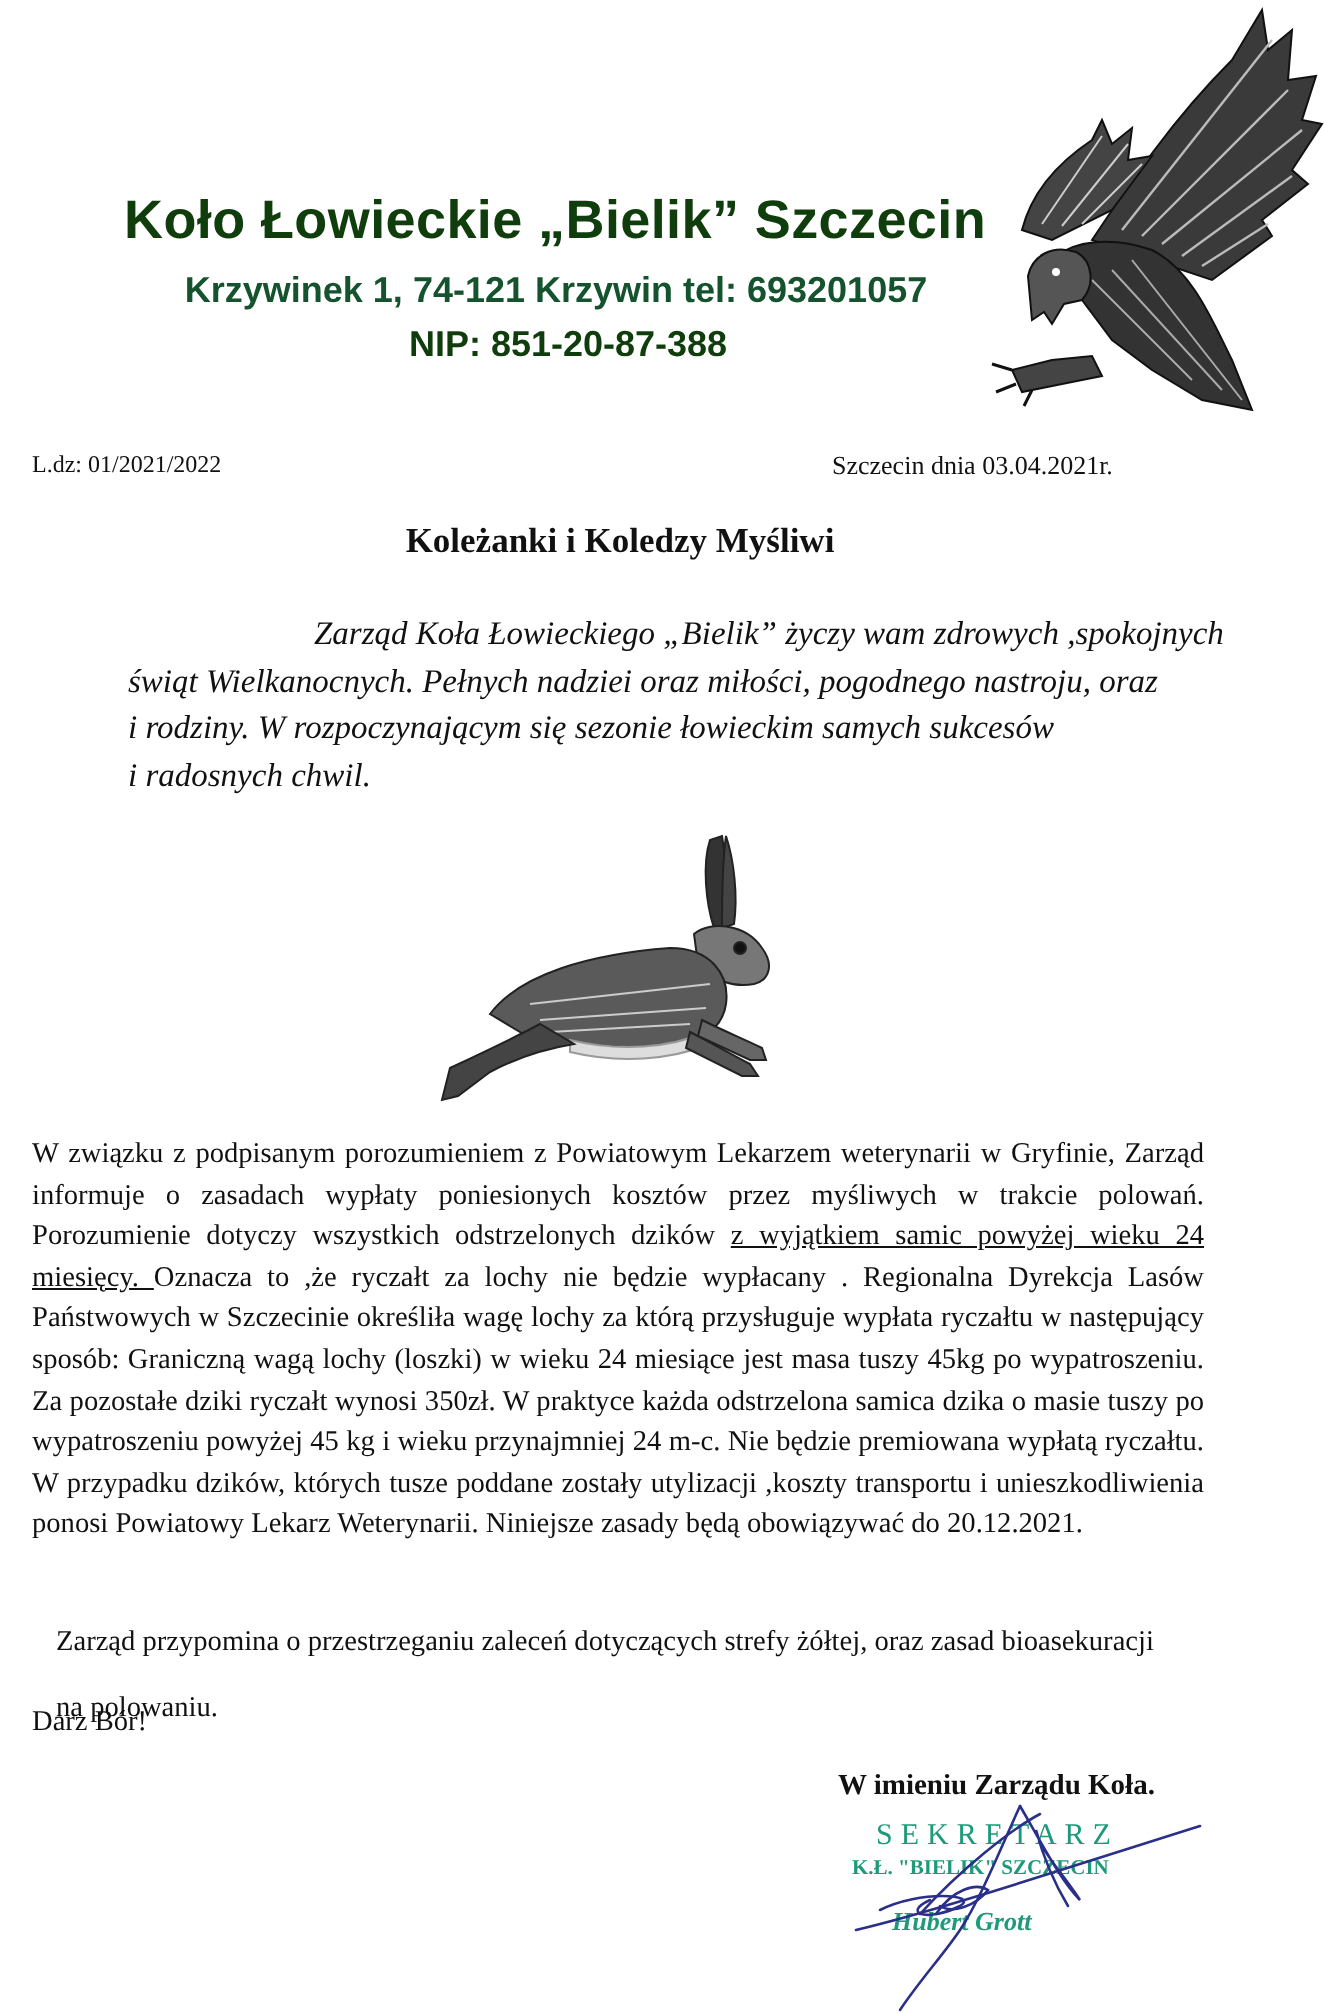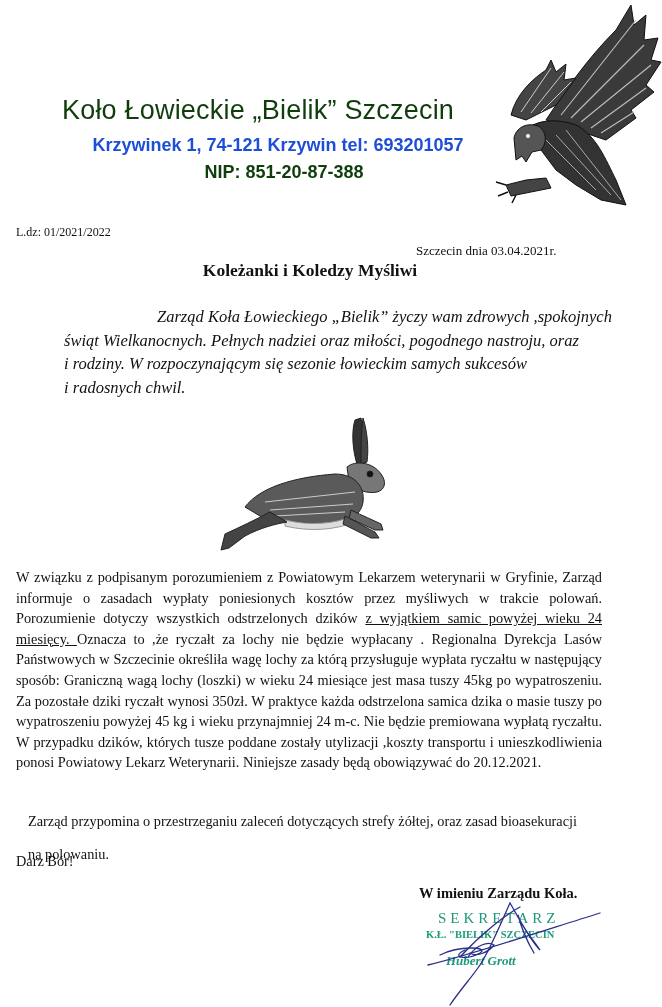--- a/index.html
+++ b/index.html
@@ -1,34 +1,34 @@
 <!DOCTYPE html>
 <html><head>
 <meta charset="utf-8">
 <style>
   html, body { margin: 0; padding: 0; background: #ffffff; }
   body { width: 662px; height: 1007px; position: relative; overflow: hidden;
          font-family: "Liberation Serif", serif; color: #111; }
   .abs { position: absolute; }
 
   
-  .org-name { left: 62px; top: 95px; width: 430px; text-align: left;
-              font-family: "Liberation Sans", sans-serif; font-weight: normal;
+  .org-name { left: 62px; top: 95px; width: 430px; text-align: center;
+              font-family: "Liberation Sans", sans-serif; font-weight: bold;
               font-size: 27px; color: #0f3d0c; letter-spacing: 0.2px; white-space: nowrap; }
   .org-addr { left: 58px; top: 135px; width: 440px; text-align: center;
               font-family: "Liberation Sans", sans-serif; font-weight: bold;
-              font-size: 18px; color: #1d4ed8; white-space: nowrap; }
+              font-size: 18px; color: #14532d; white-space: nowrap; }
   .org-nip  { left: 58px; top: 162px; width: 440px; text-align: center;
               font-family: "Liberation Sans", sans-serif; font-weight: bold;
               font-size: 18px; color: #0f3d0c; white-space: nowrap; padding-left: 6px; }
 
   .eagle { left: 486px; top: 0px; width: 176px; height: 210px; }
 
   .ref-no { left: 16px; top: 225px; font-size: 12px; }
-  .place-date { left: 416px; top: 225px; font-size: 13px; margin-top: 18px; }
+  .place-date { left: 416px; top: 225px; font-size: 13px; }
 
   .salutation { left: 0; top: 260px; width: 620px; text-align: center;
                 font-size: 17.5px; font-weight: bold; }
 
   .greeting { left: 16px; top: 305px; width: 600px; font-style: italic;
               font-size: 16.5px; line-height: 23.5px; margin-left: 48px; }
   .greeting p { margin: 0; }
   .indent { display: inline-block; width: 93px; }
 
   .hare { left: 215px; top: 412px; width: 180px; height: 146px; }

